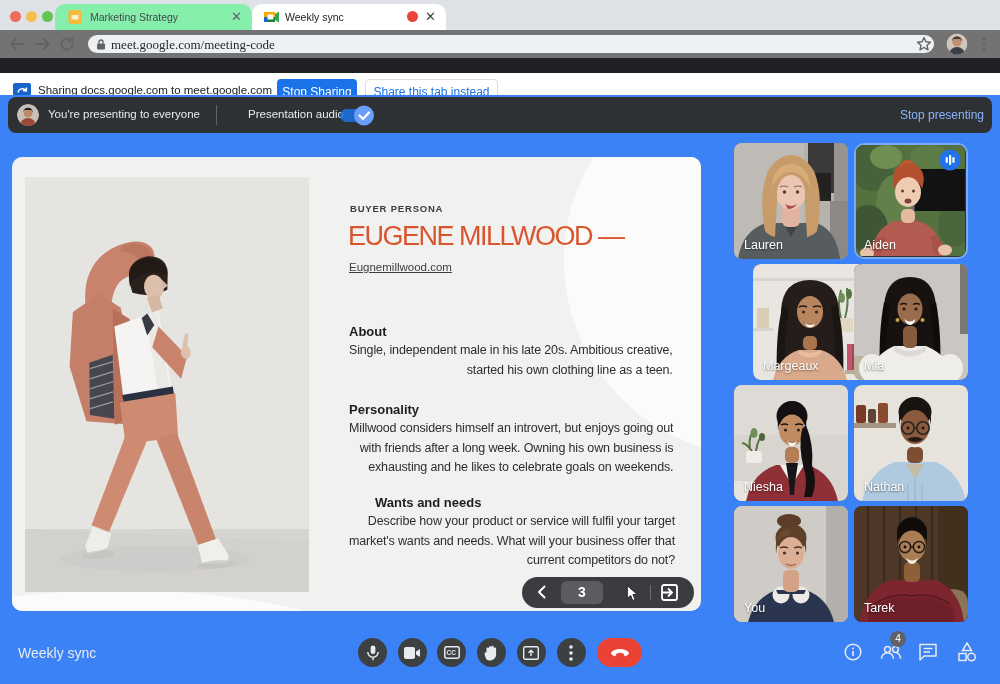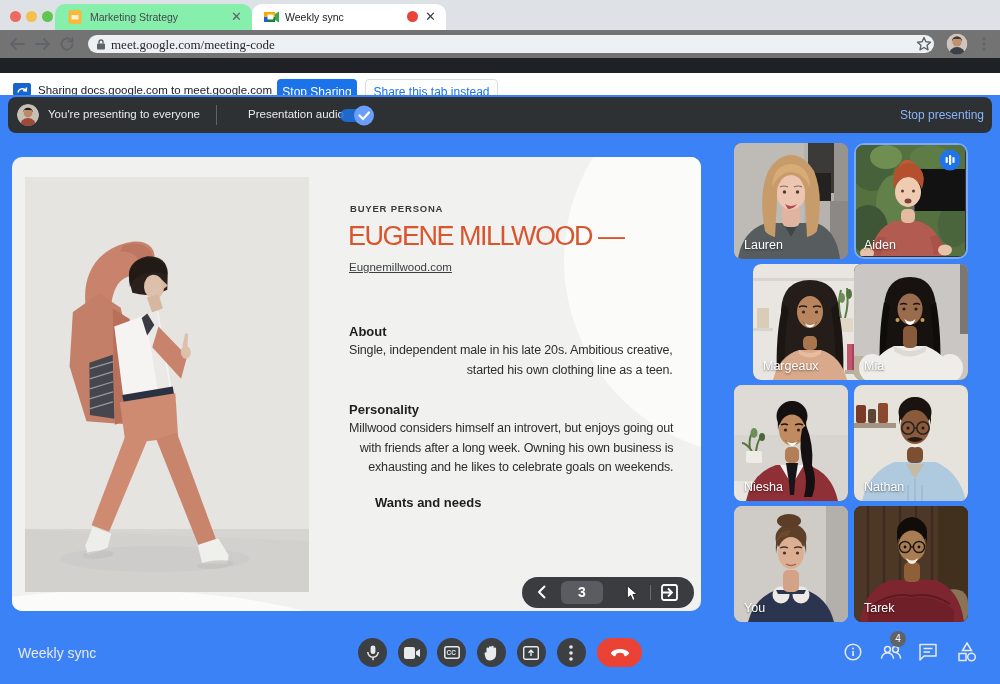--- a/index.html
+++ b/index.html
@@ -190,20 +190,21 @@
       </div>
 
       <div class="abs" style="left:338px; top:46px; font-size:9.5px; font-weight:700; letter-spacing:0.8px; color:#3A3A3A;">BUYER PERSONA</div>
       <div class="abs" style="left:336px; top:64px; font-size:27px; font-weight:400; letter-spacing:-1.5px; color:#D9552E;">EUGENE MILLWOOD —</div>
       <div class="abs" style="left:337px; top:104px; font-size:11.5px; color:#3C4043; text-decoration:underline;">Eugnemillwood.com</div>
       <div class="sheading" style="top:167px;">About</div>
       <div class="spara" style="top:184px;">Single, independent male in his late 20s. Ambitious creative,<br>started his own clothing line as a teen.</div>
       <div class="sheading" style="top:245px;">Personality</div>
       <div class="spara" style="top:262px;">Millwood considers himself an introvert, but enjoys going out<br>with friends after a long week. Owning his own business is<br>exhausting and he likes to celebrate goals on weekends.</div>
       <div class="sheading" style="top:338px;margin-left:26px;">Wants and needs</div>
+      <div class="spara" style="top:355px;">Describe how your product or service will fulfil your target<br>market's wants and needs. What will your business offer that<br>current competitors do not?</div>
 
       <div class="abs" style="left:510px; top:420px; width:172px; height:31px; background:#3B3C40; border-radius:15.5px;">
         <svg class="abs" style="left:12px; top:7px;" width="16" height="16" viewBox="0 0 16 16">
           <path d="M10.5 2.5 L5 8 L10.5 13.5" stroke="#fff" stroke-width="2" fill="none" stroke-linecap="round" stroke-linejoin="round"></path>
         </svg>
         <div class="abs" style="left:39px; top:4px; width:42px; height:23px; background:#5B5C61; border-radius:6px; color:#fff; font-size:14px; font-weight:700; text-align:center; line-height:23px;">3</div>
         <div class="abs" style="left:128px; top:8px; width:1px; height:15px; background:#6b6c70;"></div>
         <svg class="abs" style="left:138px; top:6px;" width="19" height="19" viewBox="0 0 19 19">
           <rect x="2" y="2" width="15" height="15" rx="2" fill="none" stroke="#fff" stroke-width="1.8"></rect>
           <path d="M2 9.5 L11 9.5 M8 5.5 L12 9.5 L8 13.5" stroke="#fff" stroke-width="1.8" fill="none"></path>

